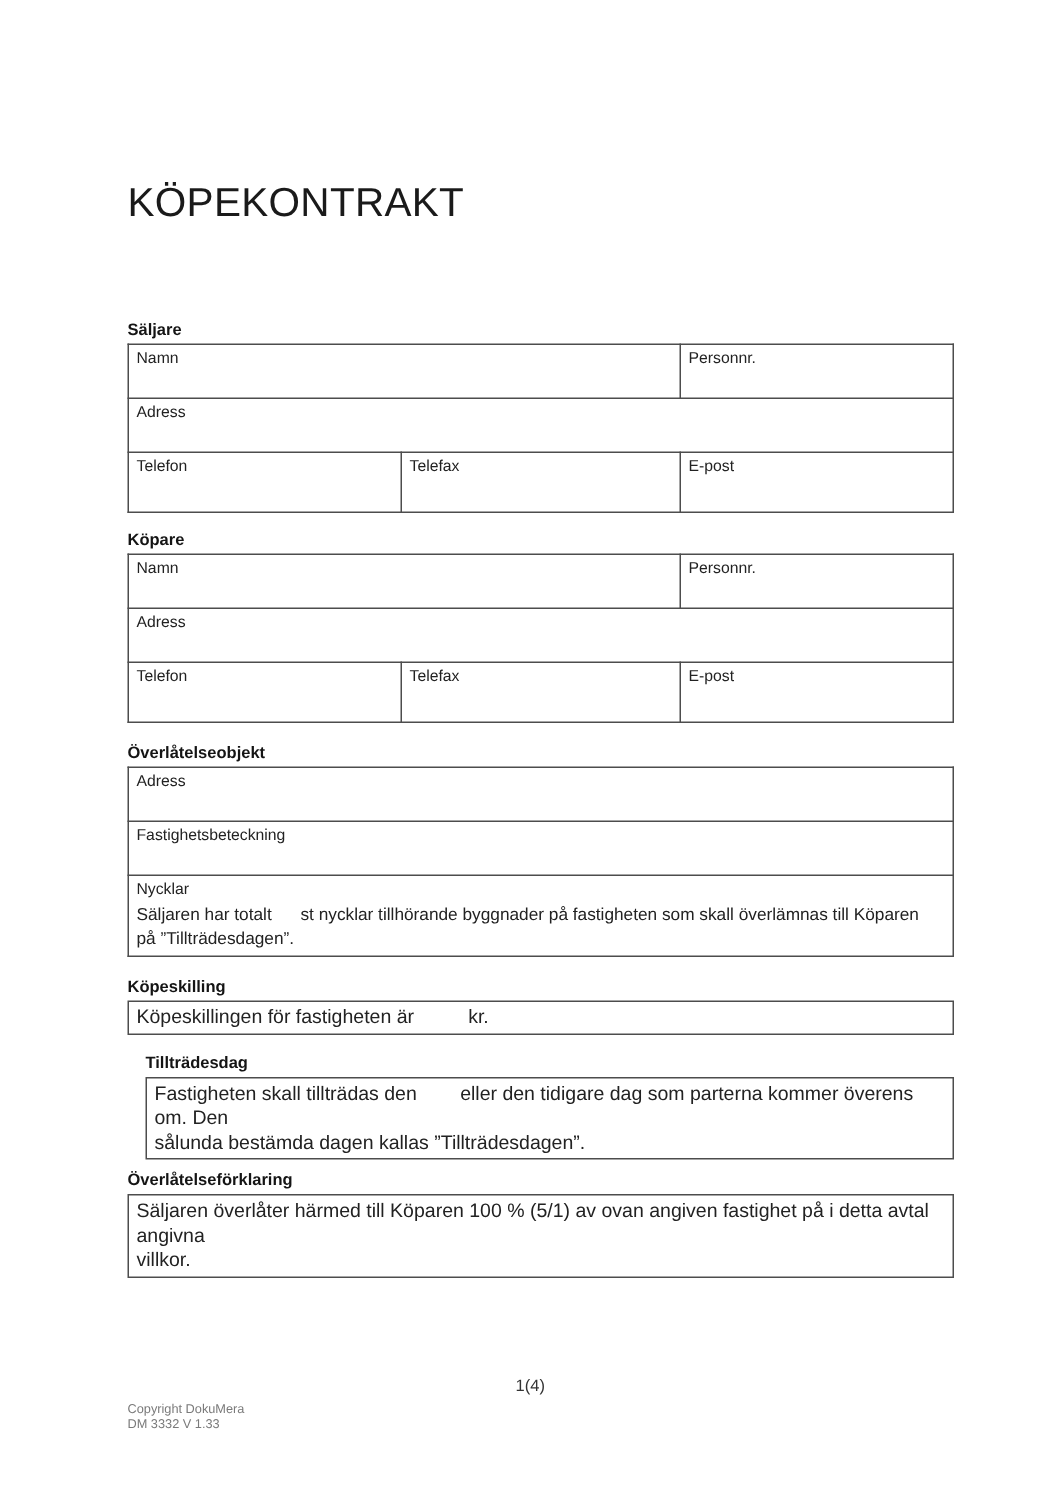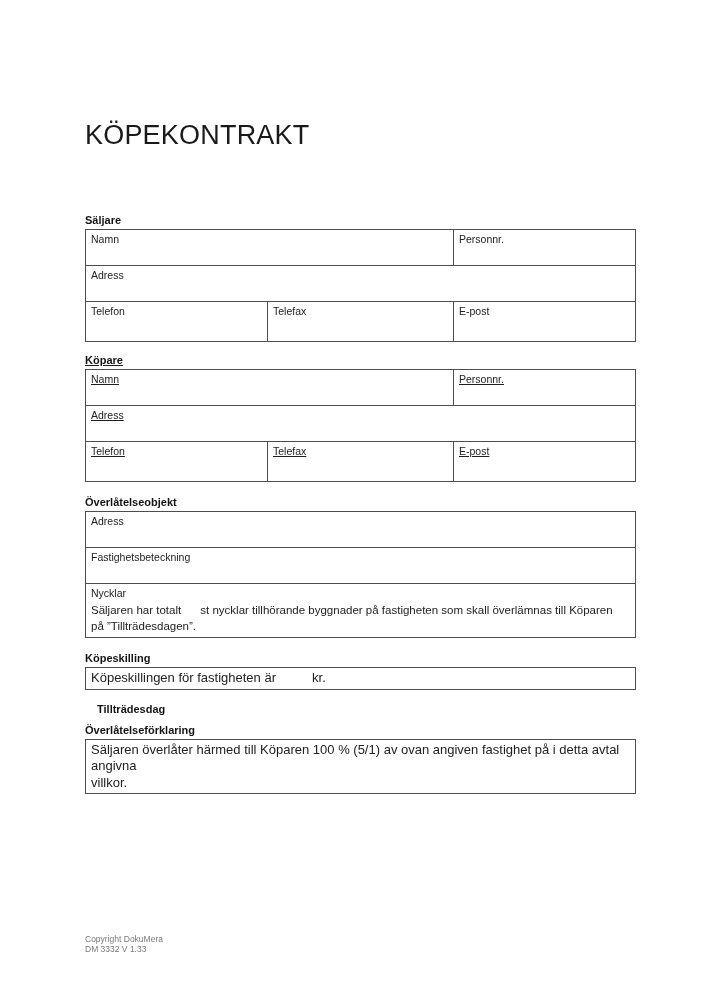--- a/index.html
+++ b/index.html
@@ -29,21 +29,21 @@
     line-height: 30px;
   }
   .section-heading {
     font-size: 11px;
     font-weight: 700;
     color: #141414;
     margin-bottom: 2px;
     line-height: 13px;
   }
   .sec-seller   { margin-top: 64px; }
-  .sec-buyer    { margin-top: 12px; text-decoration: underline; }
+  .sec-buyer    { margin-top: 12px; }
   .sec-object   { margin-top: 14px; }
   .sec-price    { margin-top: 14px; }
   .sec-possess  { margin-top: 13px; padding-left: 12px; }
   .sec-declare  { margin-top: 8px; }
 
   table.form {
     width: 100%;
     border-collapse: collapse;
     table-layout: fixed;
   }
@@ -203,25 +203,28 @@
       </table>
     </div>
 
     <div class="sec-price">
       <div class="section-heading">Köpeskilling</div>
       <div class="fill-box one-line">Köpeskillingen för fastigheten är          kr.</div>
     </div>
 
     <div class="sec-possess">
       <div class="section-heading">Tillträdesdag</div>
+      <div class="fill-box two-line">Fastigheten skall tillträdas den        eller den tidigare dag som parterna kommer överens om. Den
+sålunda bestämda dagen kallas ”Tillträdesdagen”.</div>
     </div>
 
     <div class="sec-declare">
       <div class="section-heading">Överlåtelseförklaring</div>
       <div class="fill-box two-line">Säljaren överlåter härmed till Köparen 100 % (5/1) av ovan angiven fastighet på i detta avtal angivna
 villkor.</div>
     </div>
 
   </div>
 
+  <div class="page-number">1(4)</div>
   <div class="copyright-note">Copyright DokuMera
 DM 3332 V 1.33</div>
 </div>
 
 </body></html>

